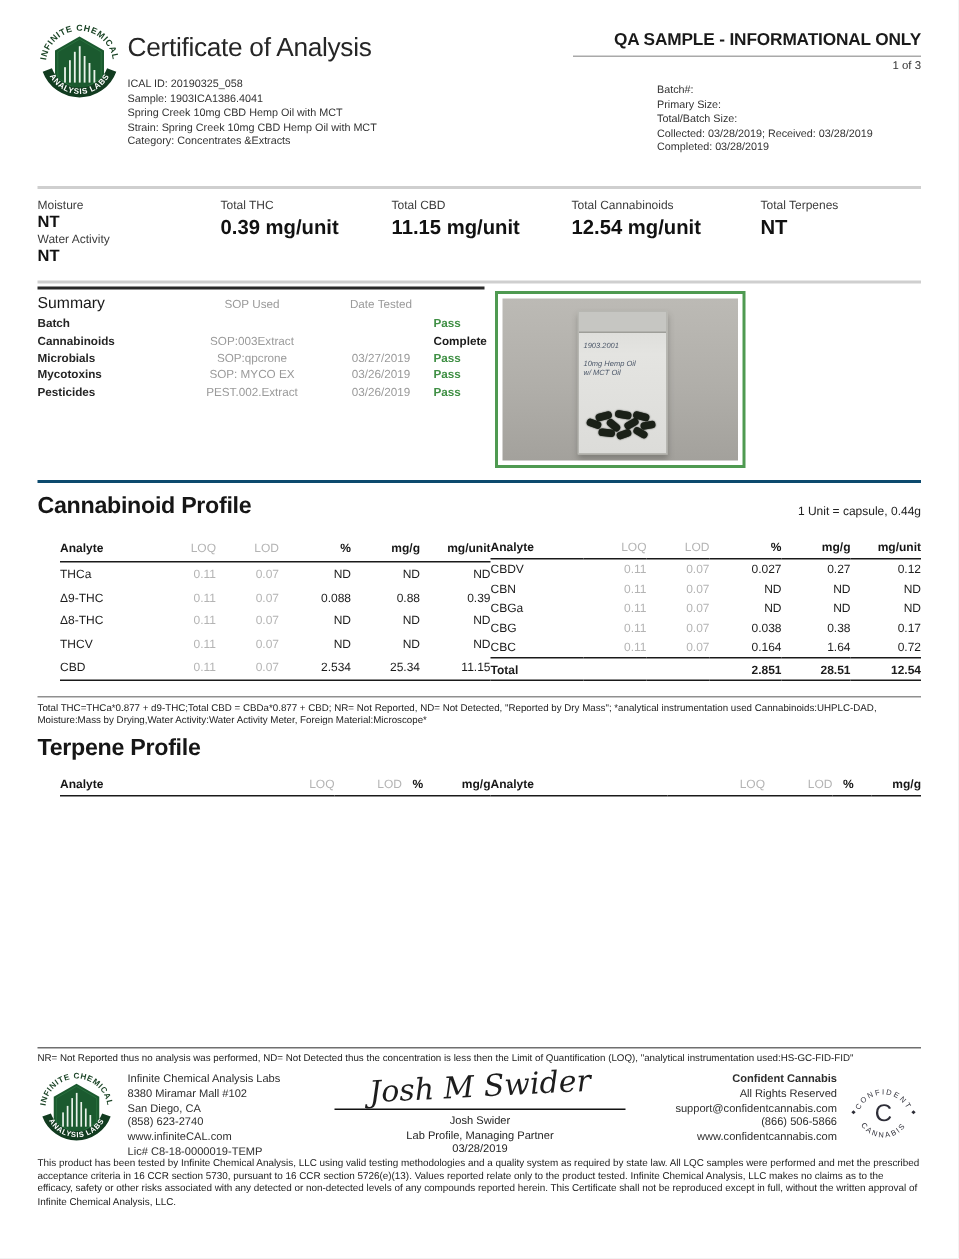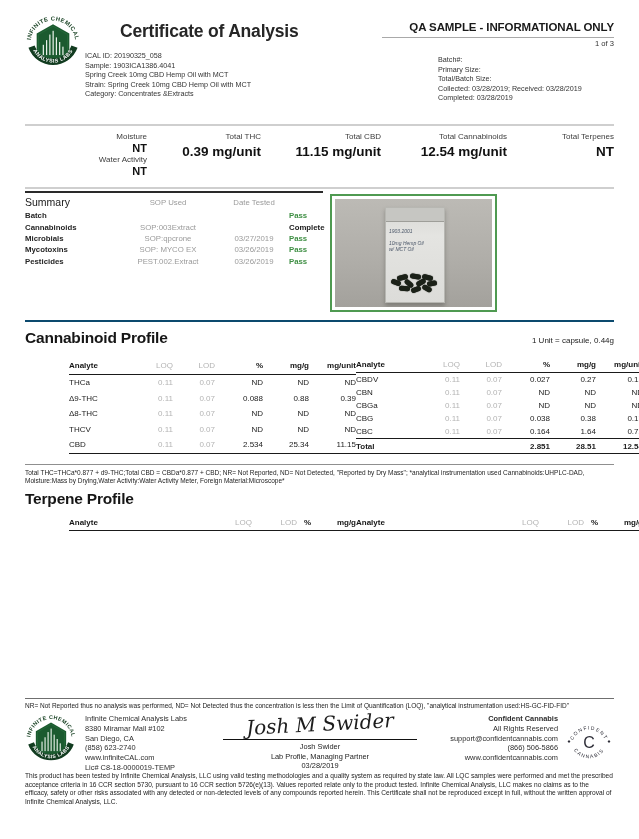--- a/index.html
+++ b/index.html
@@ -1,30 +1,30 @@
 <!DOCTYPE html>
 <html><head>
 <meta charset="utf-8">
 <style>
   html,body{margin:0;padding:0;background:#e9e9e9;}
   .page{position:relative;width:639px;height:839px;background:#fff;font-family:"Liberation Sans",sans-serif;color:#1f1f1f;overflow:hidden;margin:0 auto;}
   
   .hdr{position:absolute;top:13px;left:25px;right:25px;height:105px;}
   .hex-logo{position:absolute;left:0;top:1px;}
   .hdr-main{margin-left:60px;}
-  .coa-title{font-size:17.5px;font-weight:700;color:#262626;letter-spacing:-0.2px;padding-top:8px;margin-left:35px;}
+  .coa-title{font-size:17.5px;font-weight:400;color:#262626;letter-spacing:-0.2px;padding-top:8px;}
   .sample-lines{margin-top:9px;font-size:7.2px;line-height:9.6px;color:#333;}
   .hdr-right{position:absolute;right:0;top:8px;width:300px;text-align:right;}
   .qa-banner{font-size:11.5px;font-weight:700;color:#1a1a1a;letter-spacing:-0.1px;}
   .qa-rule{border-top:1px solid #a9a9a9;width:232px;margin:4px 0 1px auto;}
   .page-num{font-size:7.6px;color:#333;}
   .batch-lines{width:176px;margin:7px 0 0 auto;text-align:left;font-size:7.2px;line-height:9.6px;color:#333;}
   
   .stats{position:absolute;top:124px;left:25px;width:589px;height:56px;border-top:2px solid #cfcfcf;border-bottom:2px solid #cfcfcf;display:flex;align-items:flex-start;padding-top:5px;box-sizing:content-box;}
-  .stat{text-align:right;}
+  .stat{text-align:left;}
   .stat.w1{width:122px;}.stat.w2{width:114px;}.stat.w3{width:120px;}.stat.w4{width:126px;}.stat.w5{width:107px;}
   .st-l{font-size:8px;color:#3c3c3c;margin-top:1px;}
   .st-v{font-size:13.5px;font-weight:700;color:#111;margin-top:3px;}
   .st-v.sm{font-size:11px;margin-top:1px;}
   
   .summary-sec{position:absolute;top:191px;left:25px;width:298px;border-top:2px solid #2a2a2a;padding-top:2px;}
   .sum-table{width:100%;border-collapse:collapse;table-layout:fixed;}
   .sum-table th{padding:1px 0 2px;font-weight:400;}
   .sum-h-title{text-align:left;font-size:10.5px;font-weight:700;color:#181818;}
   .sum-h{font-size:7.8px;color:#9a9a9a;text-align:center;}
@@ -41,21 +41,21 @@
   .bag-seal{position:absolute;top:0;left:0;right:0;height:13px;background:#c6c6c2;border-bottom:1.5px solid #9e9e99;}
   .bag-label{position:absolute;top:20px;left:3px;right:3px;font-size:5px;line-height:6.5px;color:#4a5668;font-style:italic;}
   .bag-label .bl2{margin-top:5px;}
   .caps{position:absolute;left:3px;bottom:6px;width:50px;height:26px;}
   .cap{position:absolute;background:#1b2118;border-radius:3px;box-shadow:0 0 1px #0e120c;}
   
   .cannab{position:absolute;top:320px;left:25px;width:589px;border-top:2px solid #0c4a6e;}
   .sec-head{display:flex;justify-content:space-between;align-items:flex-end;margin-top:7px;}
   .sec-title{font-size:15.5px;font-weight:700;color:#161616;letter-spacing:-0.2px;}
   .unit-note{font-size:8px;color:#222;padding-bottom:2px;}
-  .tables{display:flex;justify-content:flex-start;margin-top:12px;margin-left:44px;}
+  .tables{display:flex;justify-content:flex-end;margin-top:12px;margin-left:44px;}
   table.ctab{width:287px;border-collapse:collapse;table-layout:fixed;}
   .ctab th{font-size:8px;padding:1px 0 2.5px;border-bottom:1.6px solid #1a1a1a;}
   .ctab th.an{text-align:left;font-weight:700;color:#161616;}
   .ctab th.gr{color:#b4b4b4;font-weight:400;text-align:right;}
   .ctab th.num{text-align:right;font-weight:700;color:#161616;}
   .ctab td{font-size:8px;padding:2.1px 0;text-align:right;color:#1c1c1c;}
   .ctab td.an{text-align:left;}
   .ctab td.gr{color:#b4b4b4;}
   .ctab tr.last td{border-bottom:1.6px solid #1a1a1a;}
   .ctab tr.total td{font-weight:700;border-top:1px solid #1a1a1a;border-bottom:1.6px solid #1a1a1a;}

